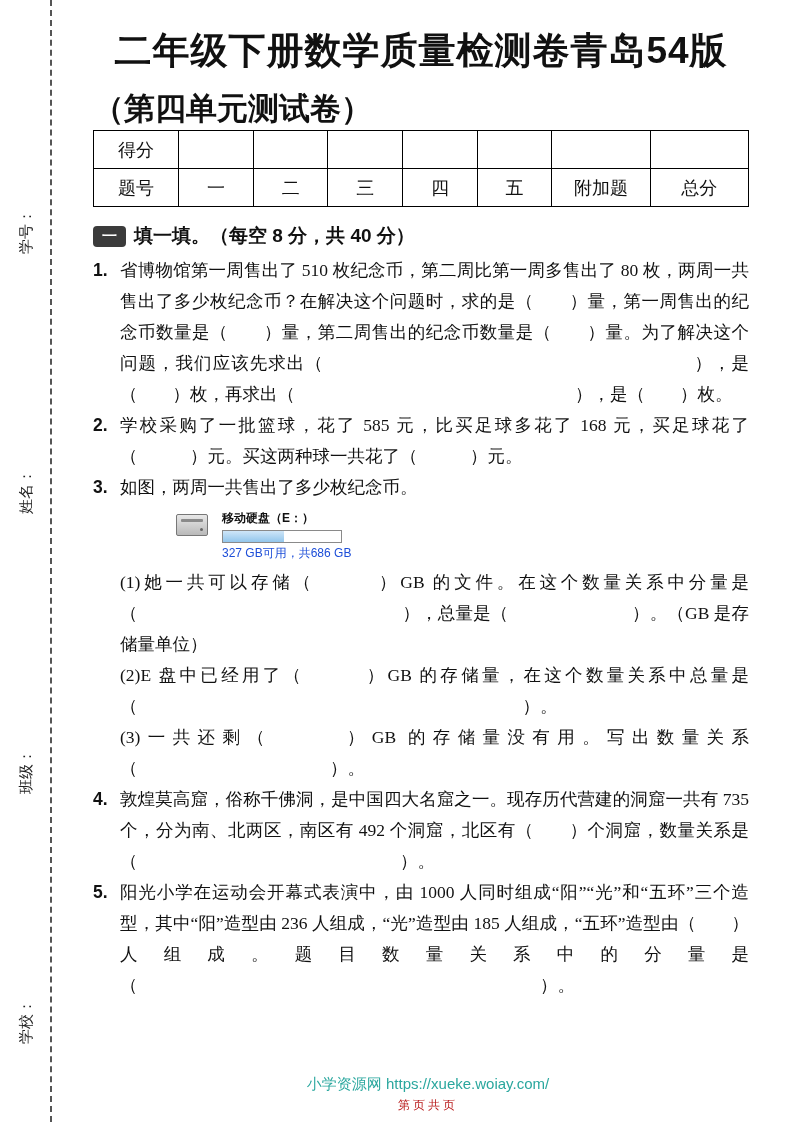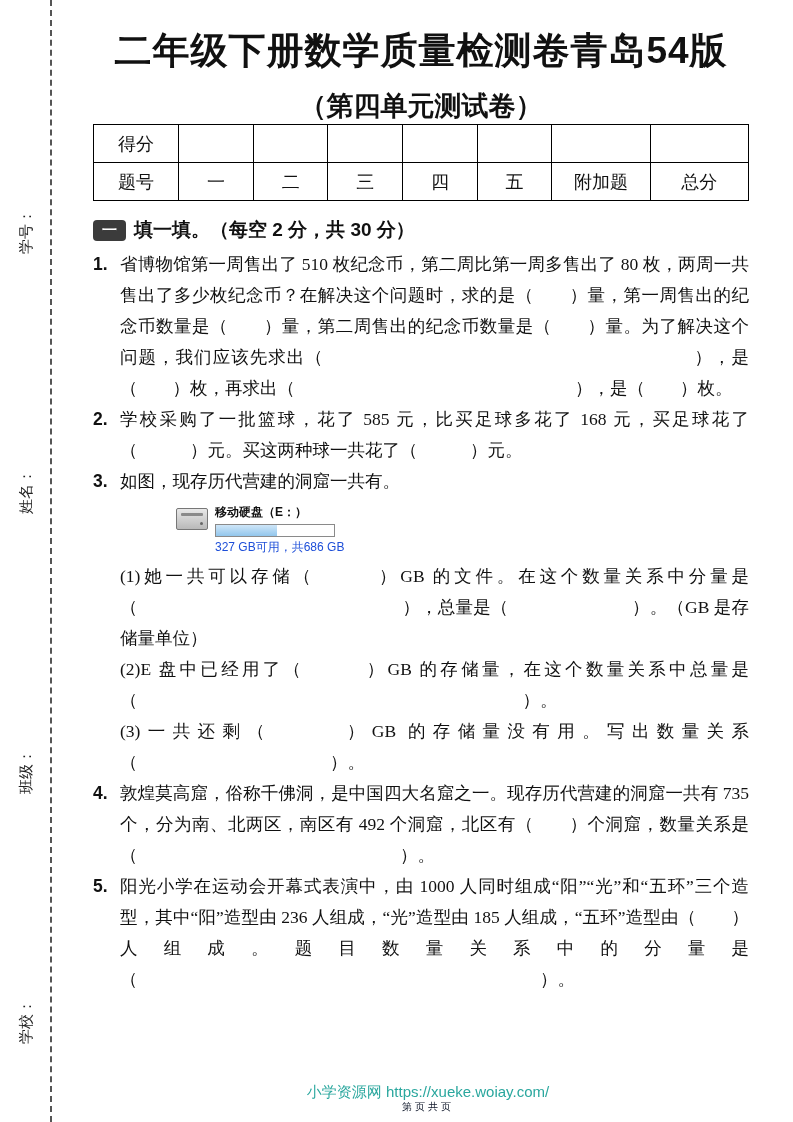--- a/index.html
+++ b/index.html
@@ -12,21 +12,21 @@
     position:absolute;left:0;width:52px;text-align:center;
     font-size:15px;white-space:nowrap;font-family:"Liberation Sans","DejaVu Sans",sans-serif;
     transform:rotate(-90deg);transform-origin:center center;color:#222;
   }
   .content{margin:0 44px 0 93px;}
   .page-title{
     margin:26px 0 0;text-align:center;font-size:37px;font-weight:bold;letter-spacing:1px;
     font-family:"Liberation Sans","DejaVu Sans",sans-serif;
   }
   .page-subtitle{
-    margin:12px 0 0;text-align:center;font-size:27px;font-weight:bold;
+    margin:12px 0 0;text-align:left;font-size:31px;font-weight:bold;
     font-family:Liberation Serif, serif;
   }
   .exam-meta{
     text-align:right;font-weight:bold;font-size:16px;margin:16px 4px 6px 0;
     font-family:"Liberation Sans","DejaVu Sans",sans-serif;
   }
   table.score{width:100%;border-collapse:collapse;table-layout:fixed;}
   table.score td{
     border:1.6px solid #000;height:37px;text-align:center;vertical-align:middle;
     font-size:18px;padding:0;
@@ -42,44 +42,44 @@
     font-family:"Liberation Sans","DejaVu Sans",sans-serif;
   }
   .question{display:flex;font-size:17.5px;line-height:31px;}
   .qnum{
     font-weight:bold;flex:none;width:27px;
     font-family:"Liberation Sans","DejaVu Sans",sans-serif;
   }
   .qtext{flex:1;text-align:justify;}
   .sub{text-align:justify;}
   .drives{display:flex;gap:72px;margin:8px 0 6px 56px;}
-  .drive{display:flex;align-items:flex-start;gap:7px;}
+  .drive{display:flex;align-items:flex-start;gap:14px;}
   .drive-icon{
     width:30px;height:20px;margin-top:3px;border:1px solid #777;border-radius:2px;
     background:linear-gradient(#e8e8e8,#b9b9b9);position:relative;flex:none;
   }
   .drive-icon .slot{position:absolute;left:4px;right:4px;top:4px;height:3px;background:#8a8a8a;border-radius:1px;}
   .drive-icon .led{position:absolute;right:4px;bottom:4px;width:3px;height:3px;background:#666;border-radius:50%;}
   .drive-info{line-height:1.25;}
   .drive-label{
     font-size:12px;font-weight:bold;
     font-family:"Liberation Sans","DejaVu Sans",sans-serif;white-space:nowrap;
   }
   .drive-bar{width:118px;height:11px;border:1px solid #8a8a8a;background:#fff;margin:4px 0 3px;}
   .drive-fill{height:100%;background:linear-gradient(#cfe6f8,#92c6ec);}
   .drive-usage{
     font-size:12px;font-family:"Liberation Sans","DejaVu Sans",sans-serif;white-space:nowrap;color:#1d4ed8;
   }
   .footer-link{
-    position:absolute;left:93px;right:30px;bottom:20px;text-align:center;
+    position:absolute;left:93px;right:30px;bottom:28px;text-align:center;
     color:#2aa79e;font-size:15px;font-family:"Liberation Sans","DejaVu Sans",sans-serif;
   }
   .page-number{
     position:absolute;left:93px;right:30px;bottom:8px;text-align:center;
-    font-size:10px;letter-spacing:3px;color:#0f172a;
+    font-size:12px;letter-spacing:3px;color:#b91c1c;
   }
 </style>
 </head>
 <body>
 
 <div class="sheet">
 
   <div class="cut-line"></div>
 
   <div class="margin-label" style="top:222px;">
@@ -130,37 +130,37 @@
           <td>四</td>
           <td>五</td>
           <td>附加题</td>
           <td>总分</td>
         </tr>
       </tbody>
     </table>
 
     <div class="section-head">
       <span class="section-badge">一</span>
-      <span class="section-title">填一填。（每空 2 分，共 30 分）</span>
+      <span class="section-title">填一填。（每空 8 分，共 40 分）</span>
     </div>
 
     <div class="question">
       <span class="qnum">1.</span>
       <div class="qtext">省博物馆第一周售出了 510 枚纪念币，第二周比第一周多售出了 80 枚，两周一共售出了多少枚纪念币？在解决这个问题时，求的是（　　）量，第一周售出的纪念币数量是（　　）量，第二周售出的纪念币数量是（　　）量。为了解决这个问题，我们应该先求出（　　　　　　　　　　　　　　　　　　　　），是（　　）枚，再求出（　　　　　　　　　　　　　　　　），是（　　）枚。</div>
     </div>
 
     <div class="question">
       <span class="qnum">2.</span>
       <div class="qtext">学校采购了一批篮球，花了 585 元，比买足球多花了 168 元，买足球花了（　　　）元。买这两种球一共花了（　　　）元。</div>
     </div>
 
     <div class="question">
       <span class="qnum">3.</span>
       <div class="qtext">
-        <div>如图，现存历代营建的洞窟一共有。</div>
+        <div>如图，两周一共售出了多少枚纪念币。</div>
 
         <div class="drives">
           <div class="drive">
             <div class="drive-icon">
               <div class="slot"></div>
               <div class="led"></div>
             </div>
             <div class="drive-info">
               <div class="drive-label">移动硬盘（E：）</div>
               <div class="drive-bar">

